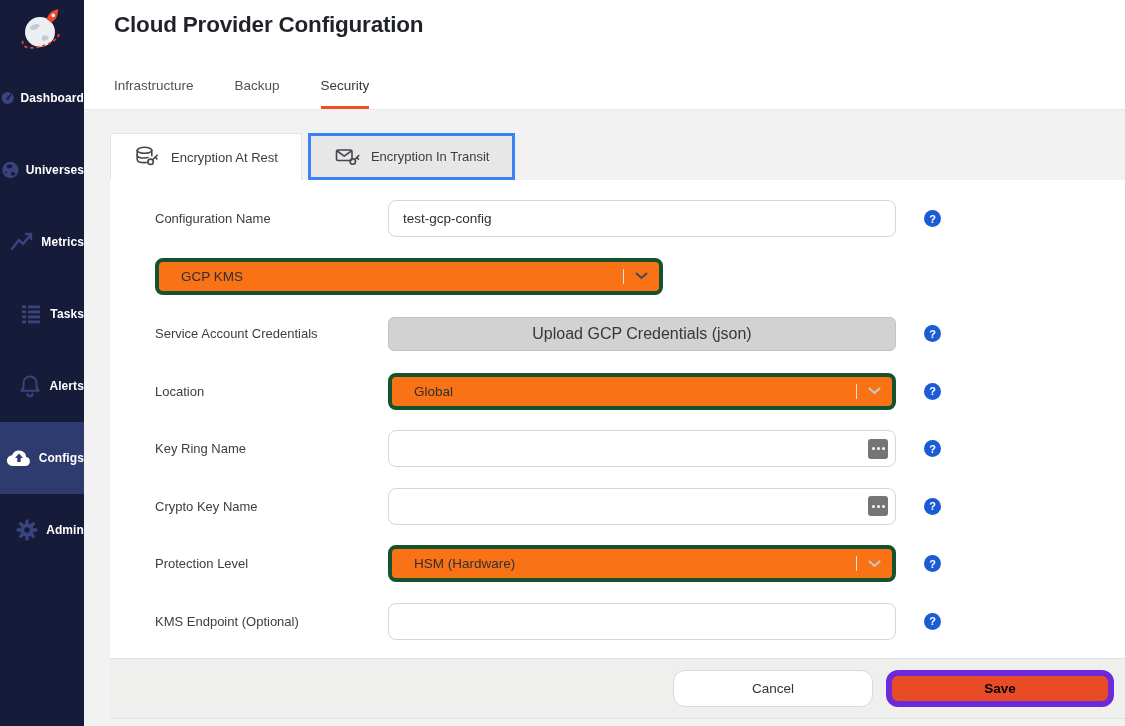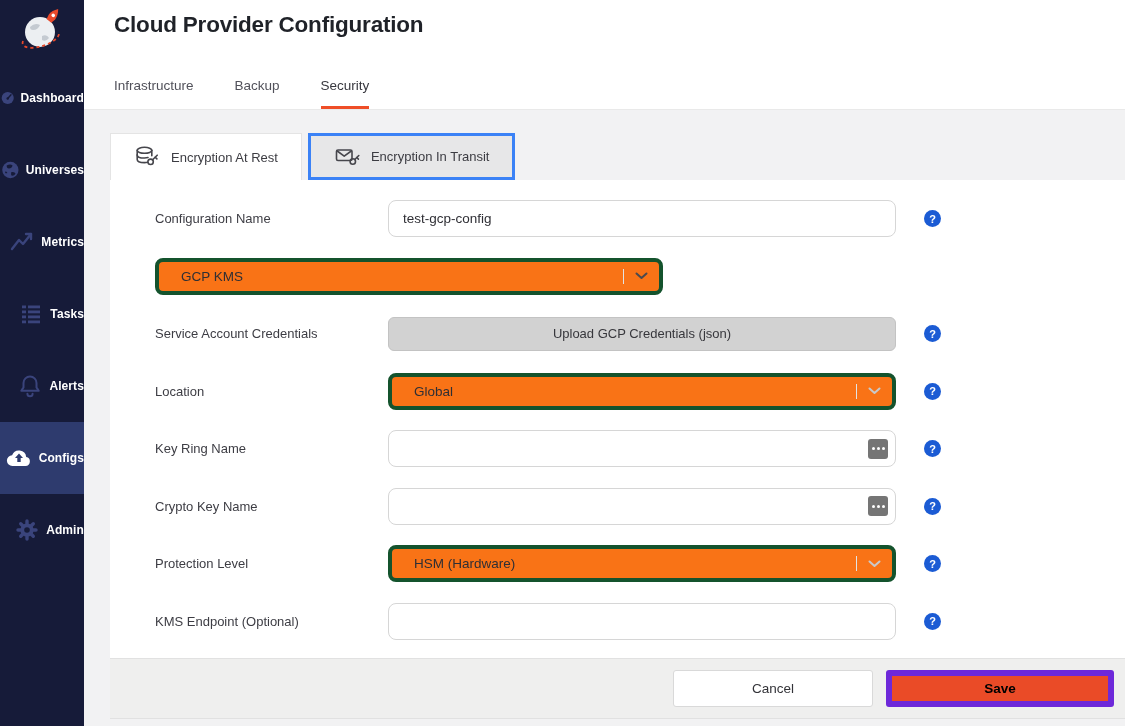--- a/index.html
+++ b/index.html
@@ -44,33 +44,33 @@
   .text-input { width:100%; height:37px; border:1px solid #d6d6d6; border-radius:8px;
     padding:0 14px; font-size:13.5px; color:#2f2f35; background:#fff; outline:none;
     font-family:"Liberation Sans", sans-serif; }
   .select-box { width:100%; height:37px; border:4px solid #14532d; border-radius:8px;
     background:#f97316; display:flex; align-items:center; padding:0 22px; font-size:13.5px;
     color:#2f2f35; cursor:pointer; position:relative; }
   .select-sep { position:absolute; right:35px; top:7px; bottom:7px; width:1px; background:#e3e3e3; }
   .select-chevron { position:absolute; right:11px; top:50%; transform:translateY(-50%); }
   .upload-btn { width:100%; height:34px; background:#d2d2d2; border:1px solid #c3c3c3;
     border-radius:6px; display:flex; align-items:center; justify-content:center;
-    font-size:13px; color:#37373c; cursor:pointer; }
+    font-size:16px; color:#37373c; cursor:pointer; }
   .dots-btn { position:absolute; right:8px; top:50%; transform:translateY(-50%);
     width:20px; height:20px; background:#757575; border-radius:3px; display:flex;
     align-items:center; justify-content:center; gap:2px; cursor:pointer; }
   .dots-btn i { width:3px; height:3px; background:#fff; border-radius:50%; }
   .help { margin-left:28px; width:17px; height:17px; border-radius:50%; background:#1b5bd4;
     color:#fff; font-size:11px; font-weight:700; display:flex; align-items:center;
     justify-content:center; cursor:pointer; flex:0 0 auto; }
 
   .panel-footer { margin-left:26px; height:61px; background:#efefee;
     border-top:1px solid #e1e1e1; border-bottom:1px solid #e1e1e1;
     display:flex; align-items:center; justify-content:flex-end; gap:13px; padding-right:11px; }
-  .btn { height:37px; border-radius:3px; font-size:13.5px; display:flex; align-items:center;
+  .btn { height:37px; border-radius:12px; font-size:13.5px; display:flex; align-items:center;
     justify-content:center; cursor:pointer; font-family:"Liberation Sans", sans-serif; }
   .btn-cancel { width:200px; background:#ffffff; border:1px solid #d9d9d9; color:#333338; }
   .btn-save { width:228px; background:#ea4b27; border:6px solid #6d28d9; color:#000000; font-weight:700; }
 </style>
 </head>
 <body>
 
 <aside class="sidebar">
   <div class="logo-box">
     <svg width="52" height="48" viewBox="0 0 52 48">

